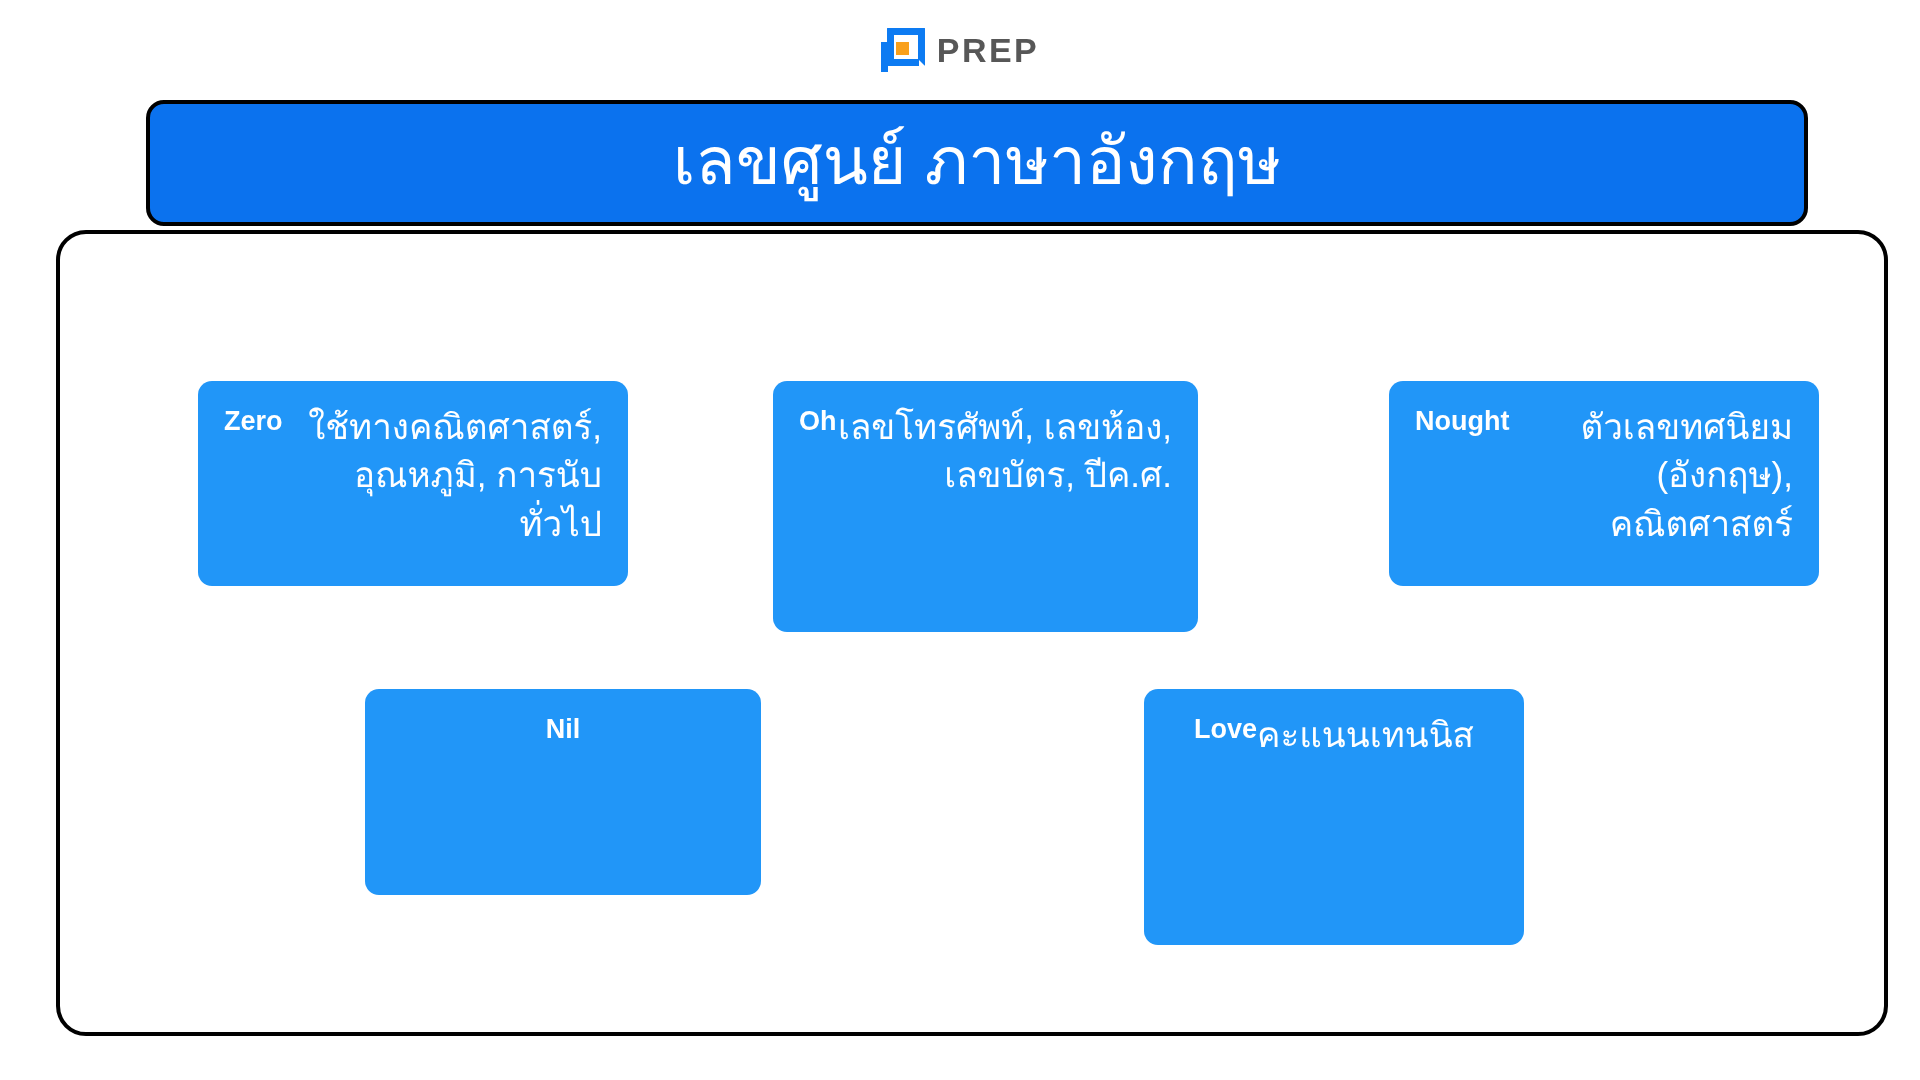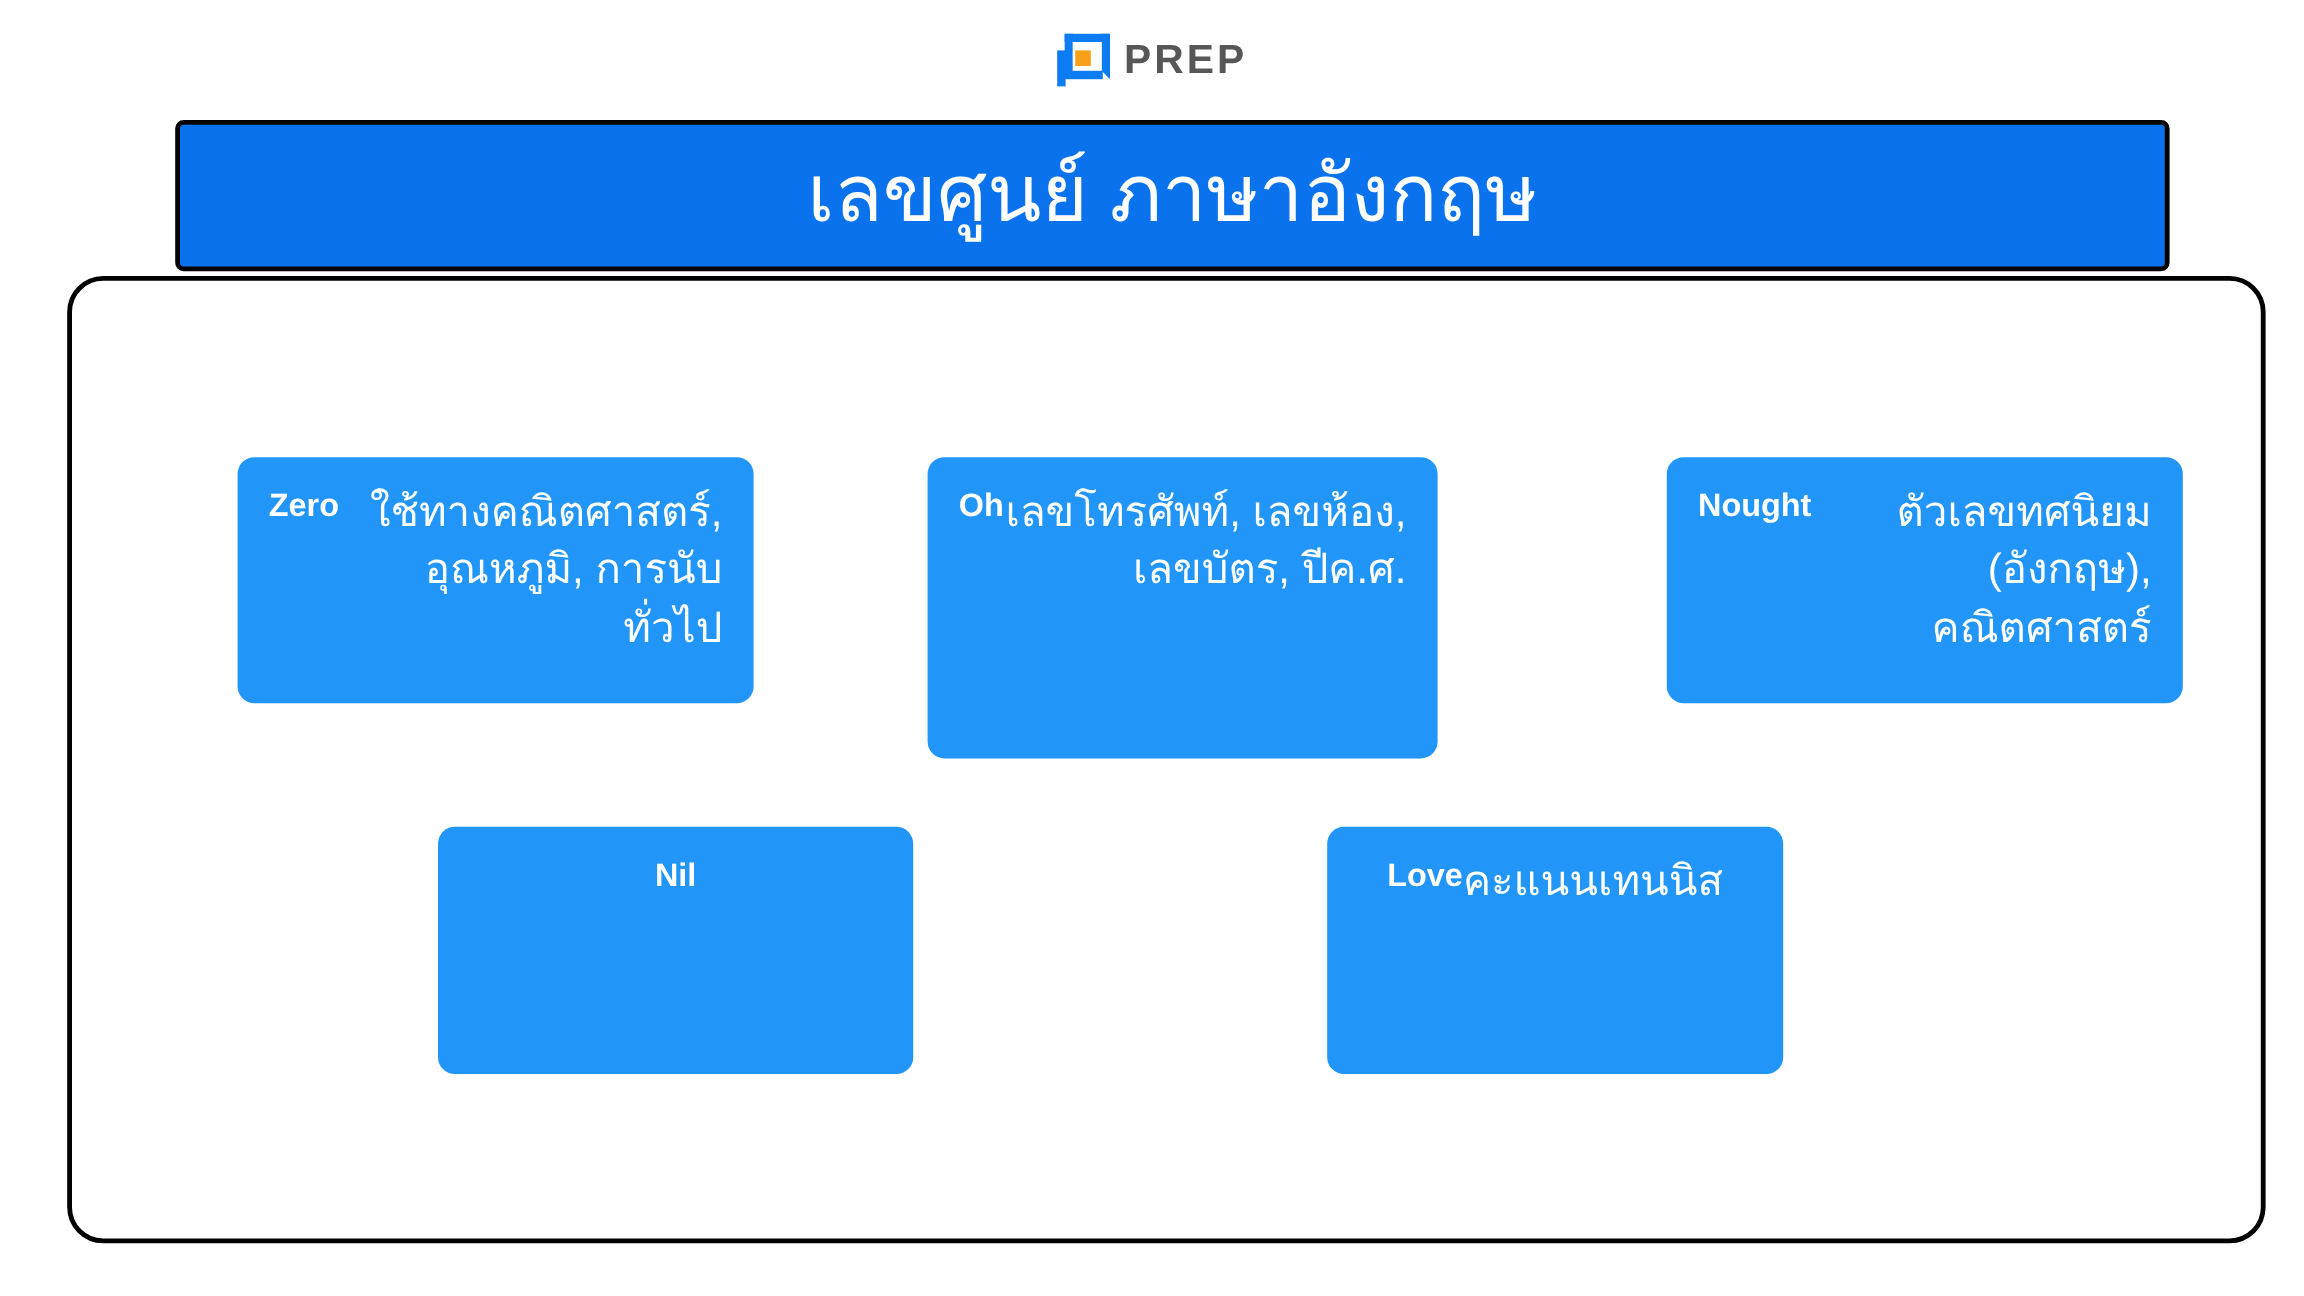--- a/index.html
+++ b/index.html
@@ -82,21 +82,21 @@
 
   
   .header-banner {
     position: absolute;
     left: 146px;
     top: 100px;
     width: 1662px;
     height: 126px;
     background: #0b72ee;
     border: 4px solid #000000;
-    border-radius: 7px;
+    border-radius: 18px;
     box-sizing: border-box;
     display: flex;
     align-items: flex-start;
     justify-content: center;
     z-index: 1;
   }
   .header-title {
     color: #ffffff;
     font-size: 66px;
     line-height: 1.25;
@@ -151,21 +151,21 @@
     font-weight: 400;
     line-height: 1.38;
   }
 
   
   .card.c0 { left: 138px;  top: 147px; width: 430px; height: 205px; }
   .card.c1 { left: 713px;  top: 147px; width: 425px; height: 251px; justify-content: flex-end; }
   .card.c2 { left: 1329px; top: 147x;  width: 430px; height: 205px; top: 147px; }
   
   .card.c3 { left: 305px;  top: 455px; width: 396px; height: 206px; }
-  .card.c4 { left: 1046px; top: 455px; width: 380px; height: 206px; }
+  .card.c4 { left: 1084px; top: 455px; width: 380px; height: 256px; }
 </style>
 </head>
 <body>
 
 <div class="brand-row">
   <div class="brand-mark">
     <div class="outer"></div>
     <div class="stem"></div>
     <div class="foot"></div>
     <div class="dot"></div>

